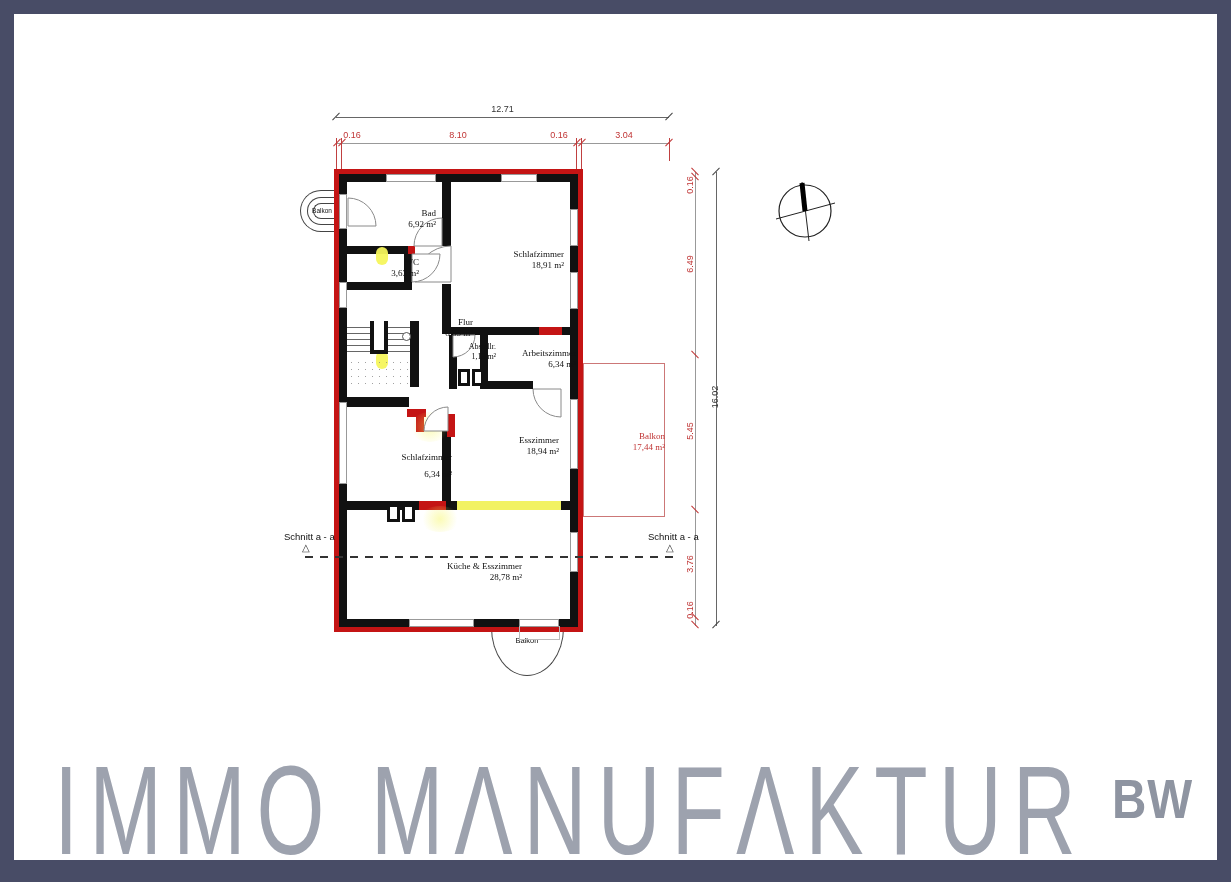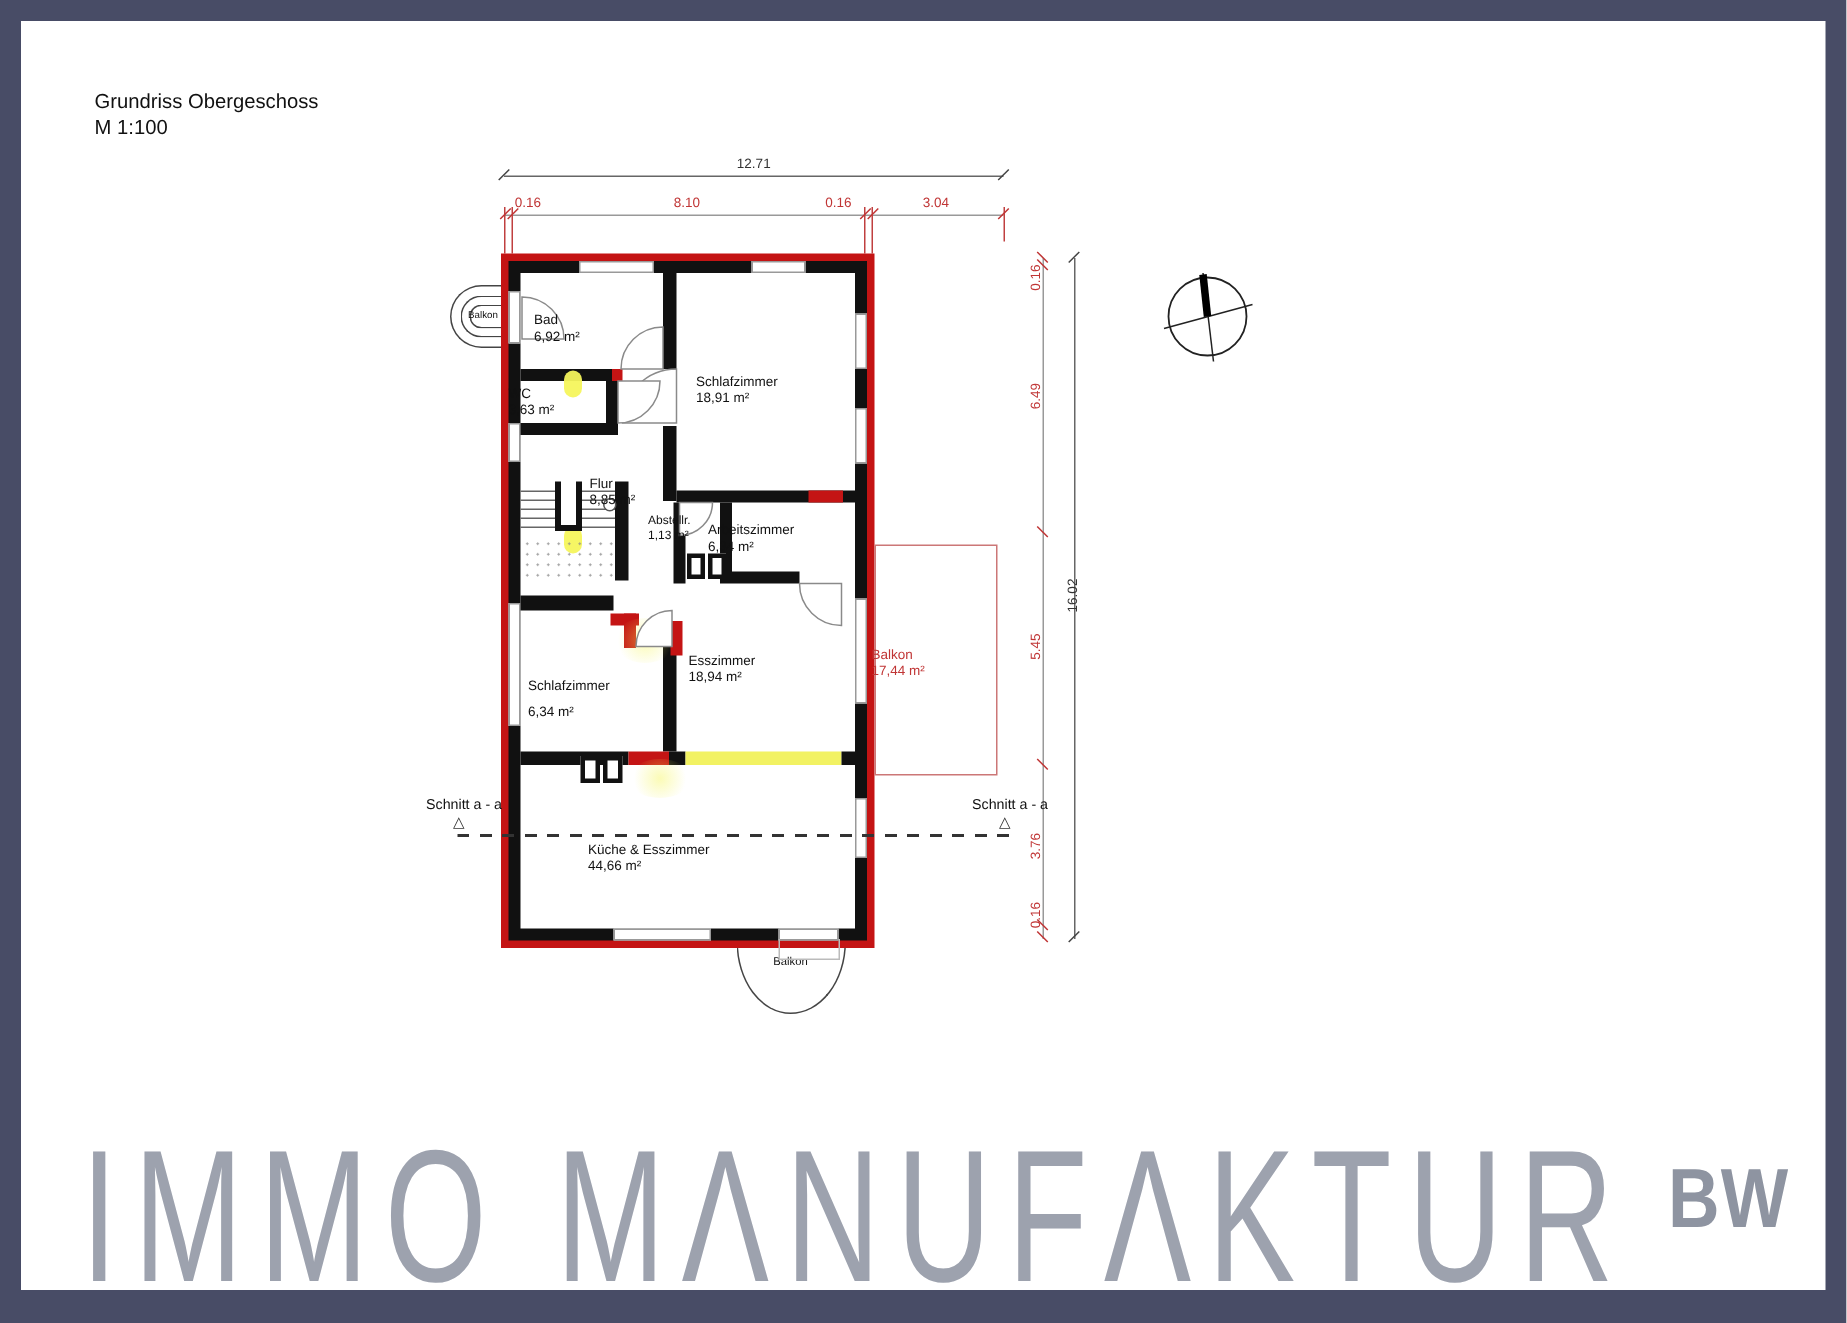--- a/index.html
+++ b/index.html
@@ -11,21 +11,21 @@
   .abs{position:absolute;}
   .title{left:49px;top:45px;font-size:13.5px;color:#111;line-height:17px;}
   
   .wred{background:#c41414;}
   .wblk{background:#111;}
   .wwin{background:#fff;border:1px solid #999;box-sizing:border-box;}
   .yellow{background:#f2f263;}
   .ycap{background:#f6f65c;border-radius:6px;opacity:.95;}
   .yblob{background:radial-gradient(circle,#f6f65c 0%,rgba(246,246,92,0) 70%);opacity:.45;border-radius:50%;}
   
-  .rlab{font-size:9px;color:#111;text-align:left;line-height:11px;}
+  .rlab{font-size:9px;color:#111;text-align:right;line-height:11px;font-family:Liberation Serif, serif;}
   .rlab .rarea{margin-top:0px;}
   .rlab.gap .rarea{margin-top:6px;}
   .rlab.small{font-size:8px;line-height:10px;}
   .rlab.red{color:#c03535;}
   .dim{font-size:9px;color:#c03535;text-align:center;}
   .dimk{font-size:9px;color:#333;text-align:center;}
   .vrot{transform:rotate(-90deg);transform-origin:center center;width:34px;height:10px;line-height:10px;}
   .dline{background:#666;}
   .dlinel{background:#999;}
   .dtickr{width:10px;height:1px;background:#c03535;transform:rotate(-45deg);}
@@ -56,24 +56,20 @@
     position:absolute;left:1098px;top:752px;font-size:56px;font-weight:700;
     color:#8e94a1;letter-spacing:1px;transform:scaleX(0.85);transform-origin:left top;
   }
   svg{position:absolute;left:0;top:0;pointer-events:none;}
 </style>
 </head>
 <body>
 
 <div class="page">
 
-  <div class="abs title">
-    <div>Grundriss Obergeschoss</div>
-    <div>M 1:100</div>
-  </div>
 
   <div class="abs dimk" style="left:322px;top:90px;width:333px;">12.71</div>
   <div class="abs dline" style="left:322px;top:103px;width:333px;height:1px;"></div>
   <div class="abs dtickk" style="left:317px;top:102px;"></div>
   <div class="abs dtickk" style="left:650px;top:102px;"></div>
 
   <div class="abs dim" style="left:324px;top:116px;width:28px;">0.16</div>
   <div class="abs dim" style="left:430px;top:116px;width:28px;">8.10</div>
   <div class="abs dim" style="left:531px;top:116px;width:28px;">0.16</div>
   <div class="abs dim" style="left:596px;top:116px;width:28px;">3.04</div>
@@ -222,21 +218,21 @@
   <div class="abs rlab gap" style="left:338px;top:438px;width:100px;">
     <div>Schlafzimmer</div>
     <div class="rarea">6,34 m²</div>
   </div>
   <div class="abs rlab" style="left:445px;top:421px;width:100px;">
     <div>Esszimmer</div>
     <div class="rarea">18,94 m²</div>
   </div>
   <div class="abs rlab" style="left:378px;top:547px;width:130px;">
     <div>Küche &amp; Esszimmer</div>
-    <div class="rarea">44,66 m²</div>
+    <div class="rarea">28,78 m²</div>
   </div>
 
   <div class="abs balkr" style="left:569px;top:349px;width:82px;height:154px;"></div>
   <div class="abs rlab red" style="left:567px;top:417px;width:84px;">
     <div>Balkon</div>
     <div class="rarea">17,44 m²</div>
   </div>
 
   <div class="abs snip" style="left:270px;top:517px;width:60px;">Schnitt a - a</div>
   <div class="abs tri" style="left:288px;top:528px;">△</div>

